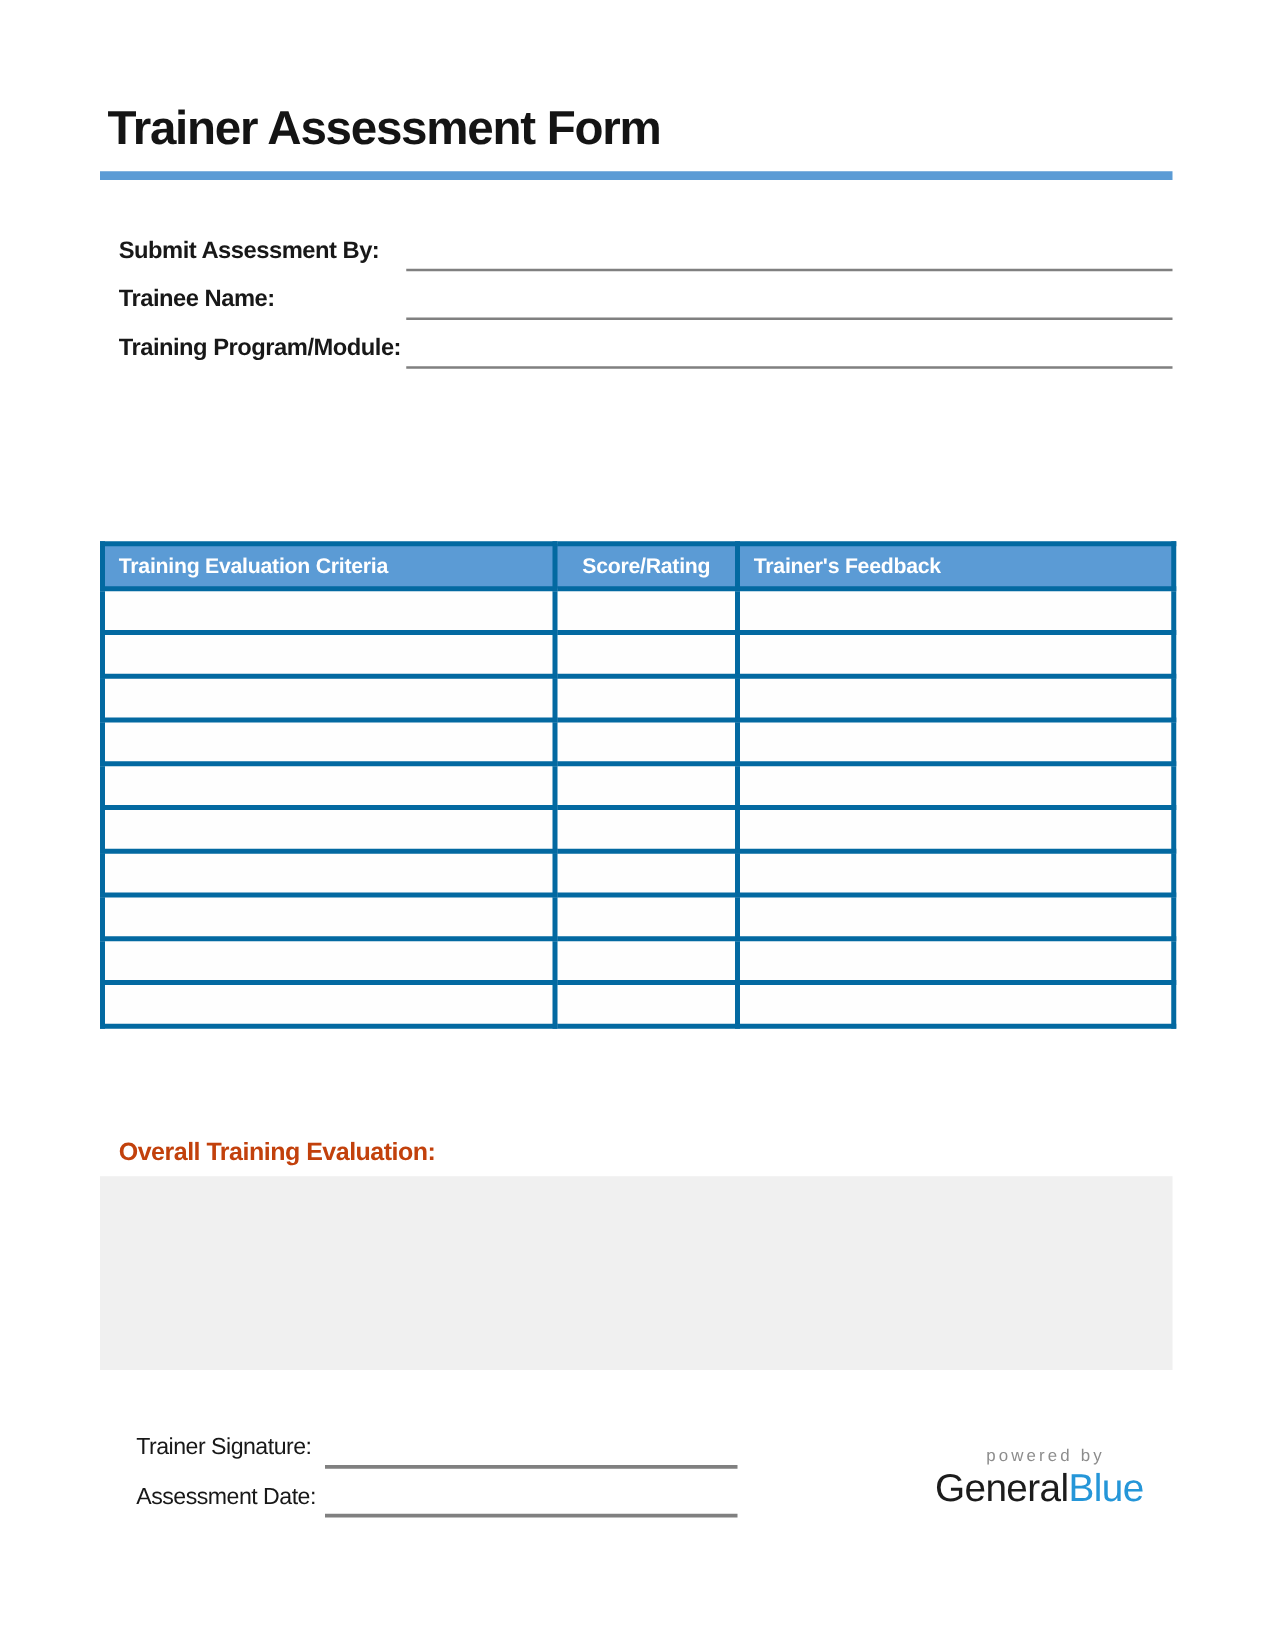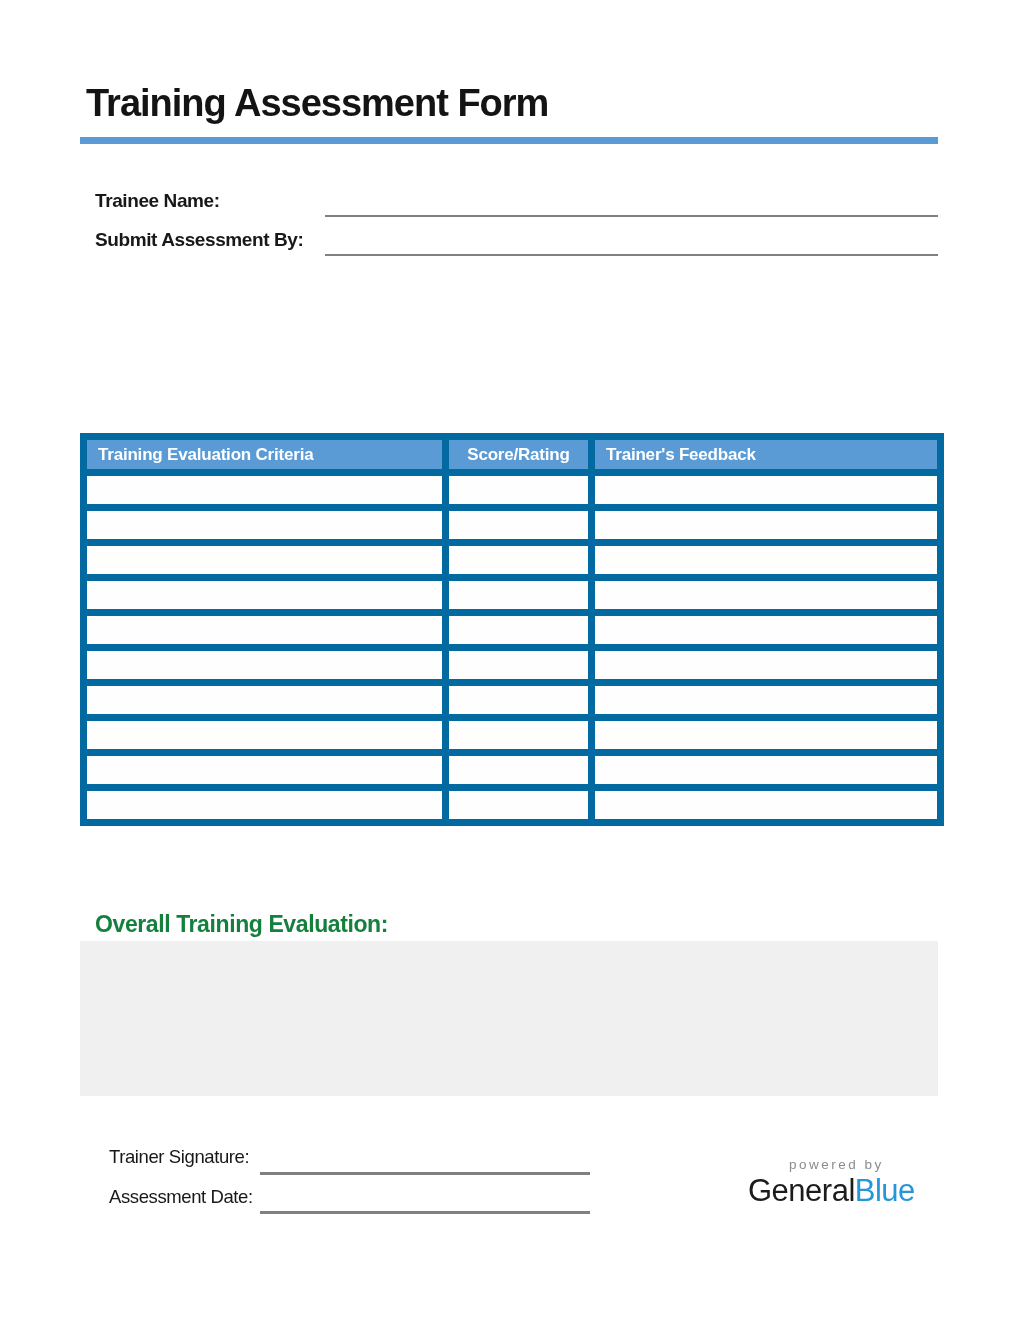--- a/index.html
+++ b/index.html
@@ -42,32 +42,32 @@
     letter-spacing: -0.2px;
   }
 
   table.eval {
     position: absolute; left: 80px; top: 433px; width: 857px;
     border-collapse: collapse; table-layout: fixed;
   }
   table.eval col.c1 { width: 362px; }
   table.eval col.c2 { width: 146px; }
   table.eval col.c3 { width: 349px; }
-  table.eval th, table.eval td { border: 7px solid #0369a1; }
+  table.eval th, table.eval td { border: 4px solid #0369a1; }
   table.eval th {
     background: #5b9bd5; color: #ffffff;
     font-size: 17px; font-weight: bold; letter-spacing: -0.2px;
     text-align: left; padding: 0 0 0 11px; height: 36px;
   }
   table.eval th.center { text-align: center; padding-left: 0; }
   table.eval td { height: 35px; background: #fefefe; font-size: 16px; padding: 2px 8px; }
 
   .overall-label {
     position: absolute; left: 95px; top: 911px;
-    font-size: 23px; font-weight: bold; letter-spacing: -0.4px; color: #15803d;
+    font-size: 20px; font-weight: bold; letter-spacing: -0.4px; color: #c2410c;
   }
   .overall-box {
     position: absolute; left: 80px; top: 941px; width: 858px; height: 155px;
     background: #f0f0f0; font-size: 17px; padding: 8px 10px; color: #1e1e1e;
   }
 
   .sig-label {
     position: absolute; left: 109px;
     font-size: 18.5px; font-weight: normal; letter-spacing: -0.4px; color: #181818;
     white-space: nowrap;
@@ -85,30 +85,34 @@
   }
   .brand { font-size: 31px; margin-top: 1px; letter-spacing: -0.5px; white-space: nowrap; }
   .brand .g { color: #1c1c1c; margin-top: 48px; }
   .brand .b { color: #2596d8; }
 </style>
 </head>
 <body>
 
 <div class="page">
 
-  <h1 class="title">Training Assessment Form</h1>
+  <h1 class="title">Trainer Assessment Form</h1>
   <div class="accent-bar"></div>
 
   <div class="fields">
+    <div class="field-row">
+      <span class="field-label">Submit Assessment By:</span>
+      <div class="field-line"></div>
+    </div>
     <div class="field-row">
       <span class="field-label">Trainee Name:</span>
       <div class="field-line"></div>
     </div>
     <div class="field-row">
-      <span class="field-label">Submit Assessment By:</span>
+      <span class="field-label">Training Program/Module:</span>
       <div class="field-line"></div>
     </div>
   </div>
 
 
   <table class="eval">
     <colgroup>
         <col class="c1">
         <col class="c2">
         <col class="c3">

